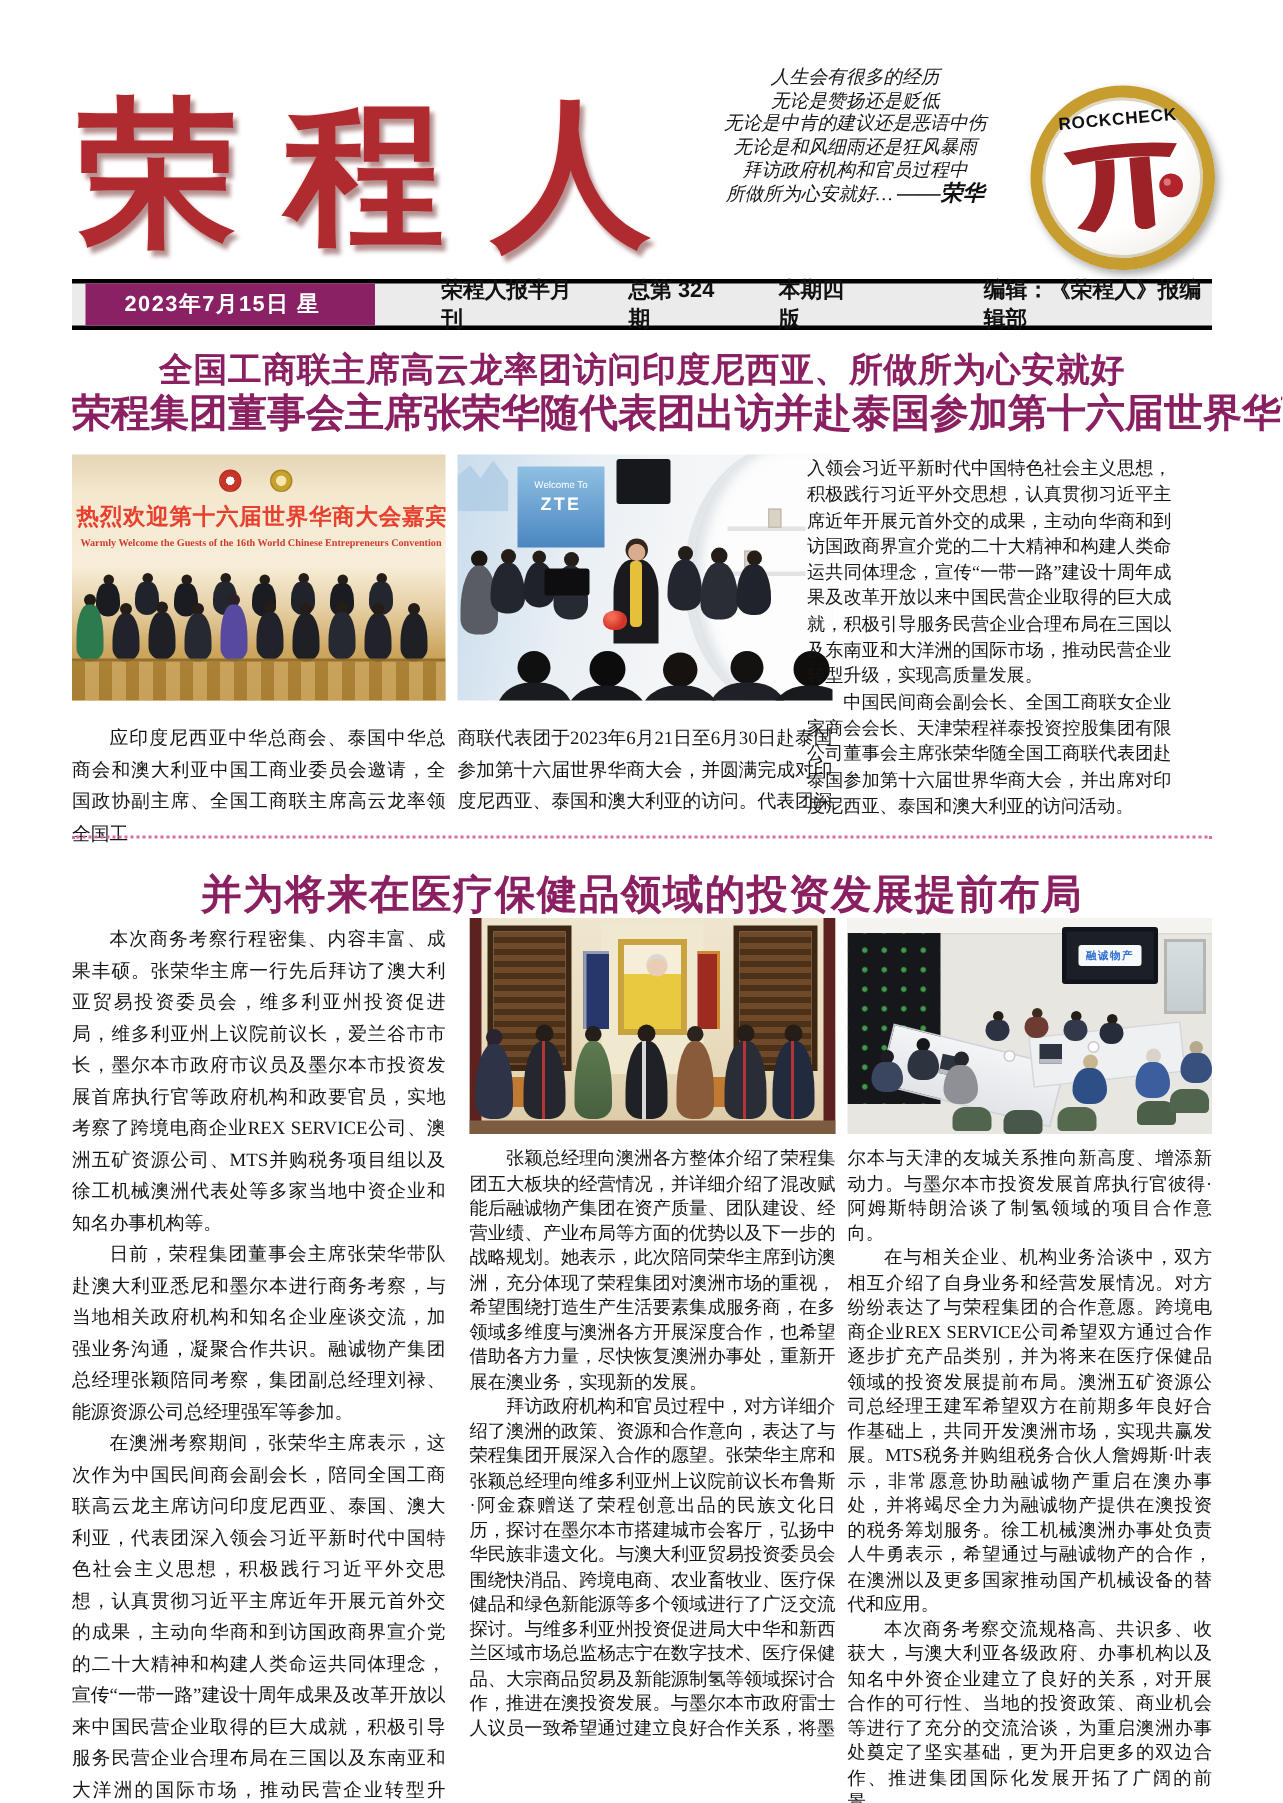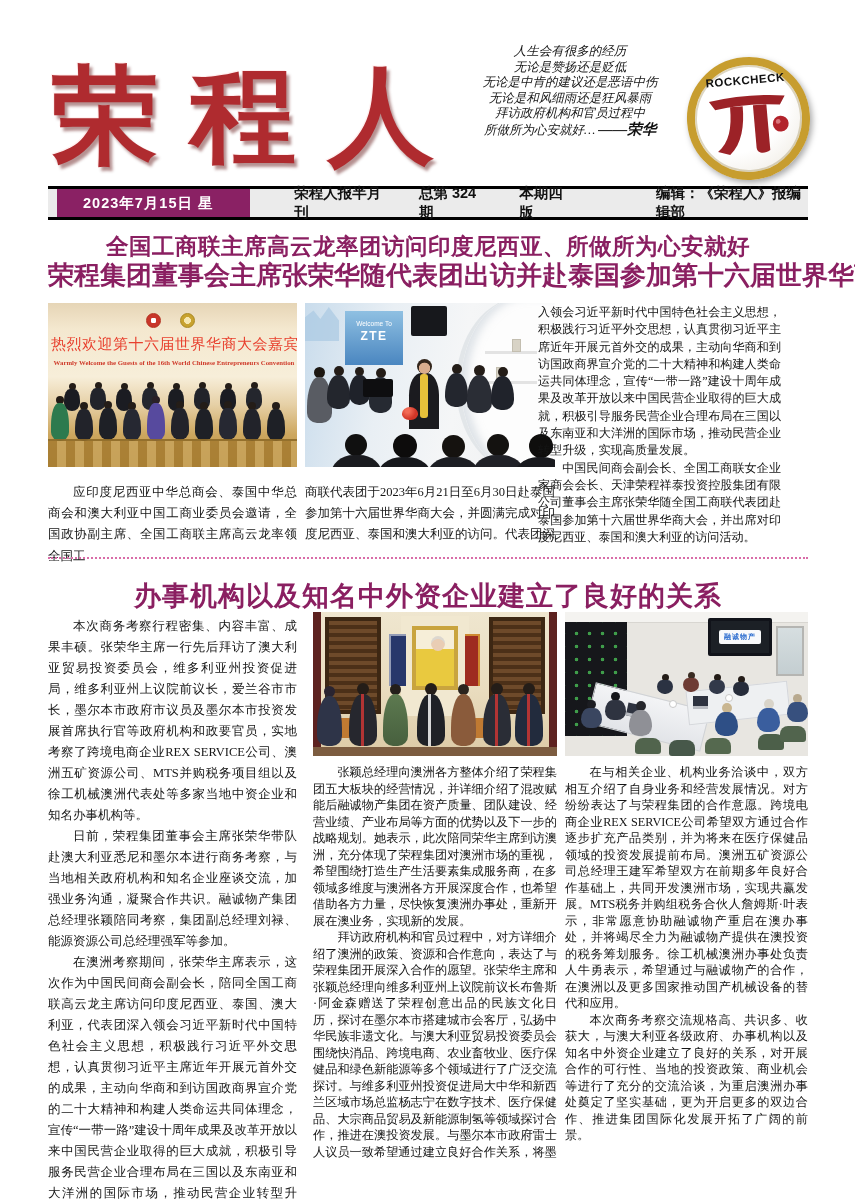--- a/index.html
+++ b/index.html
@@ -68,21 +68,21 @@
   .fig .torso { border-radius:45% 45% 10px 10px / 65% 65% 10px 10px; margin-top:-1px; }
 
   
   #photo1 { left:48px; top:303px; width:249px; height:164px;
     background:linear-gradient(180deg,#e6d5b6 0%,#f4e8cf 16%,#f7eed9 45%,#e6d0a6 62%,#cda75f 80%,#b68d3e 100%); }
   .p1-logo1 { left:98px; top:10px; width:13px; height:13px; border-radius:50%;
     background:radial-gradient(circle,#fff 30%,#c8362a 32%); border:1px solid #b3301f; }
   .p1-logo2 { left:132px; top:10px; width:13px; height:13px; border-radius:50%;
     background:radial-gradient(circle,#f6e7b0 35%,#c8a22f 40%); border:1px solid #a8871f; }
   .p1-cn { left:-18px; top:32px; width:290px; text-align:center; color:#e8402e;
-    font-family:"Liberation Sans", sans-serif; font-weight:normal; font-size:15px;
+    font-family:"Liberation Sans", sans-serif; font-weight:bold; font-size:15px;
     letter-spacing:.5px; white-space:nowrap; }
   .p1-en { left:-10px; top:56px; width:272px; text-align:center; color:#cf3b2b;
     font-family:"Liberation Serif", serif; font-weight:bold; font-size:6.8px; white-space:nowrap; }
   .p1-carpet { left:0; bottom:0; width:100%; height:26px;
     background:repeating-linear-gradient(90deg,#a87e33 0 9px,#c9a45c 9px 18px);
     border-top:2px solid #8f6b28; opacity:.9; }
 
   
   #photo2 { left:305px; top:303px; width:250px; height:164px;
     background:linear-gradient(100deg,#c9dcec 0%,#e9eff4 32%,#f5f6f7 60%,#edeff1 100%); }
@@ -348,21 +348,21 @@
   <div class="coltext a1c12" style="left:305px; top:482px; width:250px;">
     <p>商联代表团于2023年6月21日至6月30日赴泰国参加第十六届世界华商大会，并圆满完成对印度尼西亚、泰国和澳大利亚的访问。代表团深</p>
   </div>
   <div class="coltext a1c3" style="left:538px; top:304px; width:243px;">
     <p>入领会习近平新时代中国特色社会主义思想，积极践行习近平外交思想，认真贯彻习近平主席近年开展元首外交的成果，主动向华商和到访国政商界宣介党的二十大精神和构建人类命运共同体理念，宣传“一带一路”建设十周年成果及改革开放以来中国民营企业取得的巨大成就，积极引导服务民营企业合理布局在三国以及东南亚和大洋洲的国际市场，推动民营企业转型升级，实现高质量发展。</p>
     <p class="ind">中国民间商会副会长、全国工商联女企业家商会会长、天津荣程祥泰投资控股集团有限公司董事会主席张荣华随全国工商联代表团赴泰国参加第十六届世界华商大会，并出席对印度尼西亚、泰国和澳大利亚的访问活动。</p>
   </div>
 
   <div class="dotline"></div>
 
-  <div class="headline a2-title">办事机构以及知名中外资企业建立了良好的关系</div>
+  <div class="headline a2-title">并为将来在医疗保健品领域的投资发展提前布局</div>
 
   <div class="coltext a2c1" style="left:48px; top:616px; width:249px;">
     <p class="ind">本次商务考察行程密集、内容丰富、成果丰硕。张荣华主席一行先后拜访了澳大利亚贸易投资委员会，维多利亚州投资促进局，维多利亚州上议院前议长，爱兰谷市市长，墨尔本市政府市议员及墨尔本市投资发展首席执行官等政府机构和政要官员，实地考察了跨境电商企业REX SERVICE公司、澳洲五矿资源公司、MTS并购税务项目组以及徐工机械澳洲代表处等多家当地中资企业和知名办事机构等。</p>
     <p class="ind">日前，荣程集团董事会主席张荣华带队赴澳大利亚悉尼和墨尔本进行商务考察，与当地相关政府机构和知名企业座谈交流，加强业务沟通，凝聚合作共识。融诚物产集团总经理张颖陪同考察，集团副总经理刘禄、能源资源公司总经理强军等参加。</p>
     <p class="ind">在澳洲考察期间，张荣华主席表示，这次作为中国民间商会副会长，陪同全国工商联高云龙主席访问印度尼西亚、泰国、澳大利亚，代表团深入领会习近平新时代中国特色社会主义思想，积极践行习近平外交思想，认真贯彻习近平主席近年开展元首外交的成果，主动向华商和到访国政商界宣介党的二十大精神和构建人类命运共同体理念，宣传“一带一路”建设十周年成果及改革开放以来中国民营企业取得的巨大成就，积极引导服务民营企业合理布局在三国以及东南亚和大洋洲的国际市场，推动民营企业转型升级，实现高质量发展。她介绍了荣程集团的发展战略及五大板块产业布局。希望从市场端、生产端等方面与澳大利亚各方建立更深层次的联系，深入对接交流，立足平台经济，在更多领域寻求更多合作机会，助力荣程集团加快打造生产和生活要素集成服务商，推动国际化发展。</p>
   </div>
 
   <div class="photo" id="photo3">
     <div class="abs p3-curtain" style="left:0;"></div>
     <div class="abs p3-curtain" style="right:0;"></div>
@@ -473,17 +473,18 @@
           <div class="torso" style="width: 23px; height: 24px; background: rgb(58, 94, 158);"></div>
         </div>
         <div class="fig" style="left: 222px; bottom: 34px;">
           <div class="head" style="width: 9px; height: 9px; background: rgb(184, 169, 142);"></div>
           <div class="torso" style="width: 20.7px; height: 20px; background: rgb(55, 80, 126);"></div>
         </div>
       </div>
   </div>
 
   <div class="coltext a2c23" style="left:565px; top:764px; width:243px;">
+    <p>尔本与天津的友城关系推向新高度、增添新动力。与墨尔本市投资发展首席执行官彼得·阿姆斯特朗洽谈了制氢领域的项目合作意向。</p>
     <p class="ind">在与相关企业、机构业务洽谈中，双方相互介绍了自身业务和经营发展情况。对方纷纷表达了与荣程集团的合作意愿。跨境电商企业REX SERVICE公司希望双方通过合作逐步扩充产品类别，并为将来在医疗保健品领域的投资发展提前布局。澳洲五矿资源公司总经理王建军希望双方在前期多年良好合作基础上，共同开发澳洲市场，实现共赢发展。MTS税务并购组税务合伙人詹姆斯·叶表示，非常愿意协助融诚物产重启在澳办事处，并将竭尽全力为融诚物产提供在澳投资的税务筹划服务。徐工机械澳洲办事处负责人牛勇表示，希望通过与融诚物产的合作，在澳洲以及更多国家推动国产机械设备的替代和应用。</p>
     <p class="ind">本次商务考察交流规格高、共识多、收获大，与澳大利亚各级政府、办事机构以及知名中外资企业建立了良好的关系，对开展合作的可行性、当地的投资政策、商业机会等进行了充分的交流洽谈，为重启澳洲办事处奠定了坚实基础，更为开启更多的双边合作、推进集团国际化发展开拓了广阔的前景。</p>
   </div>
 
 </div>
 
 </body></html>

